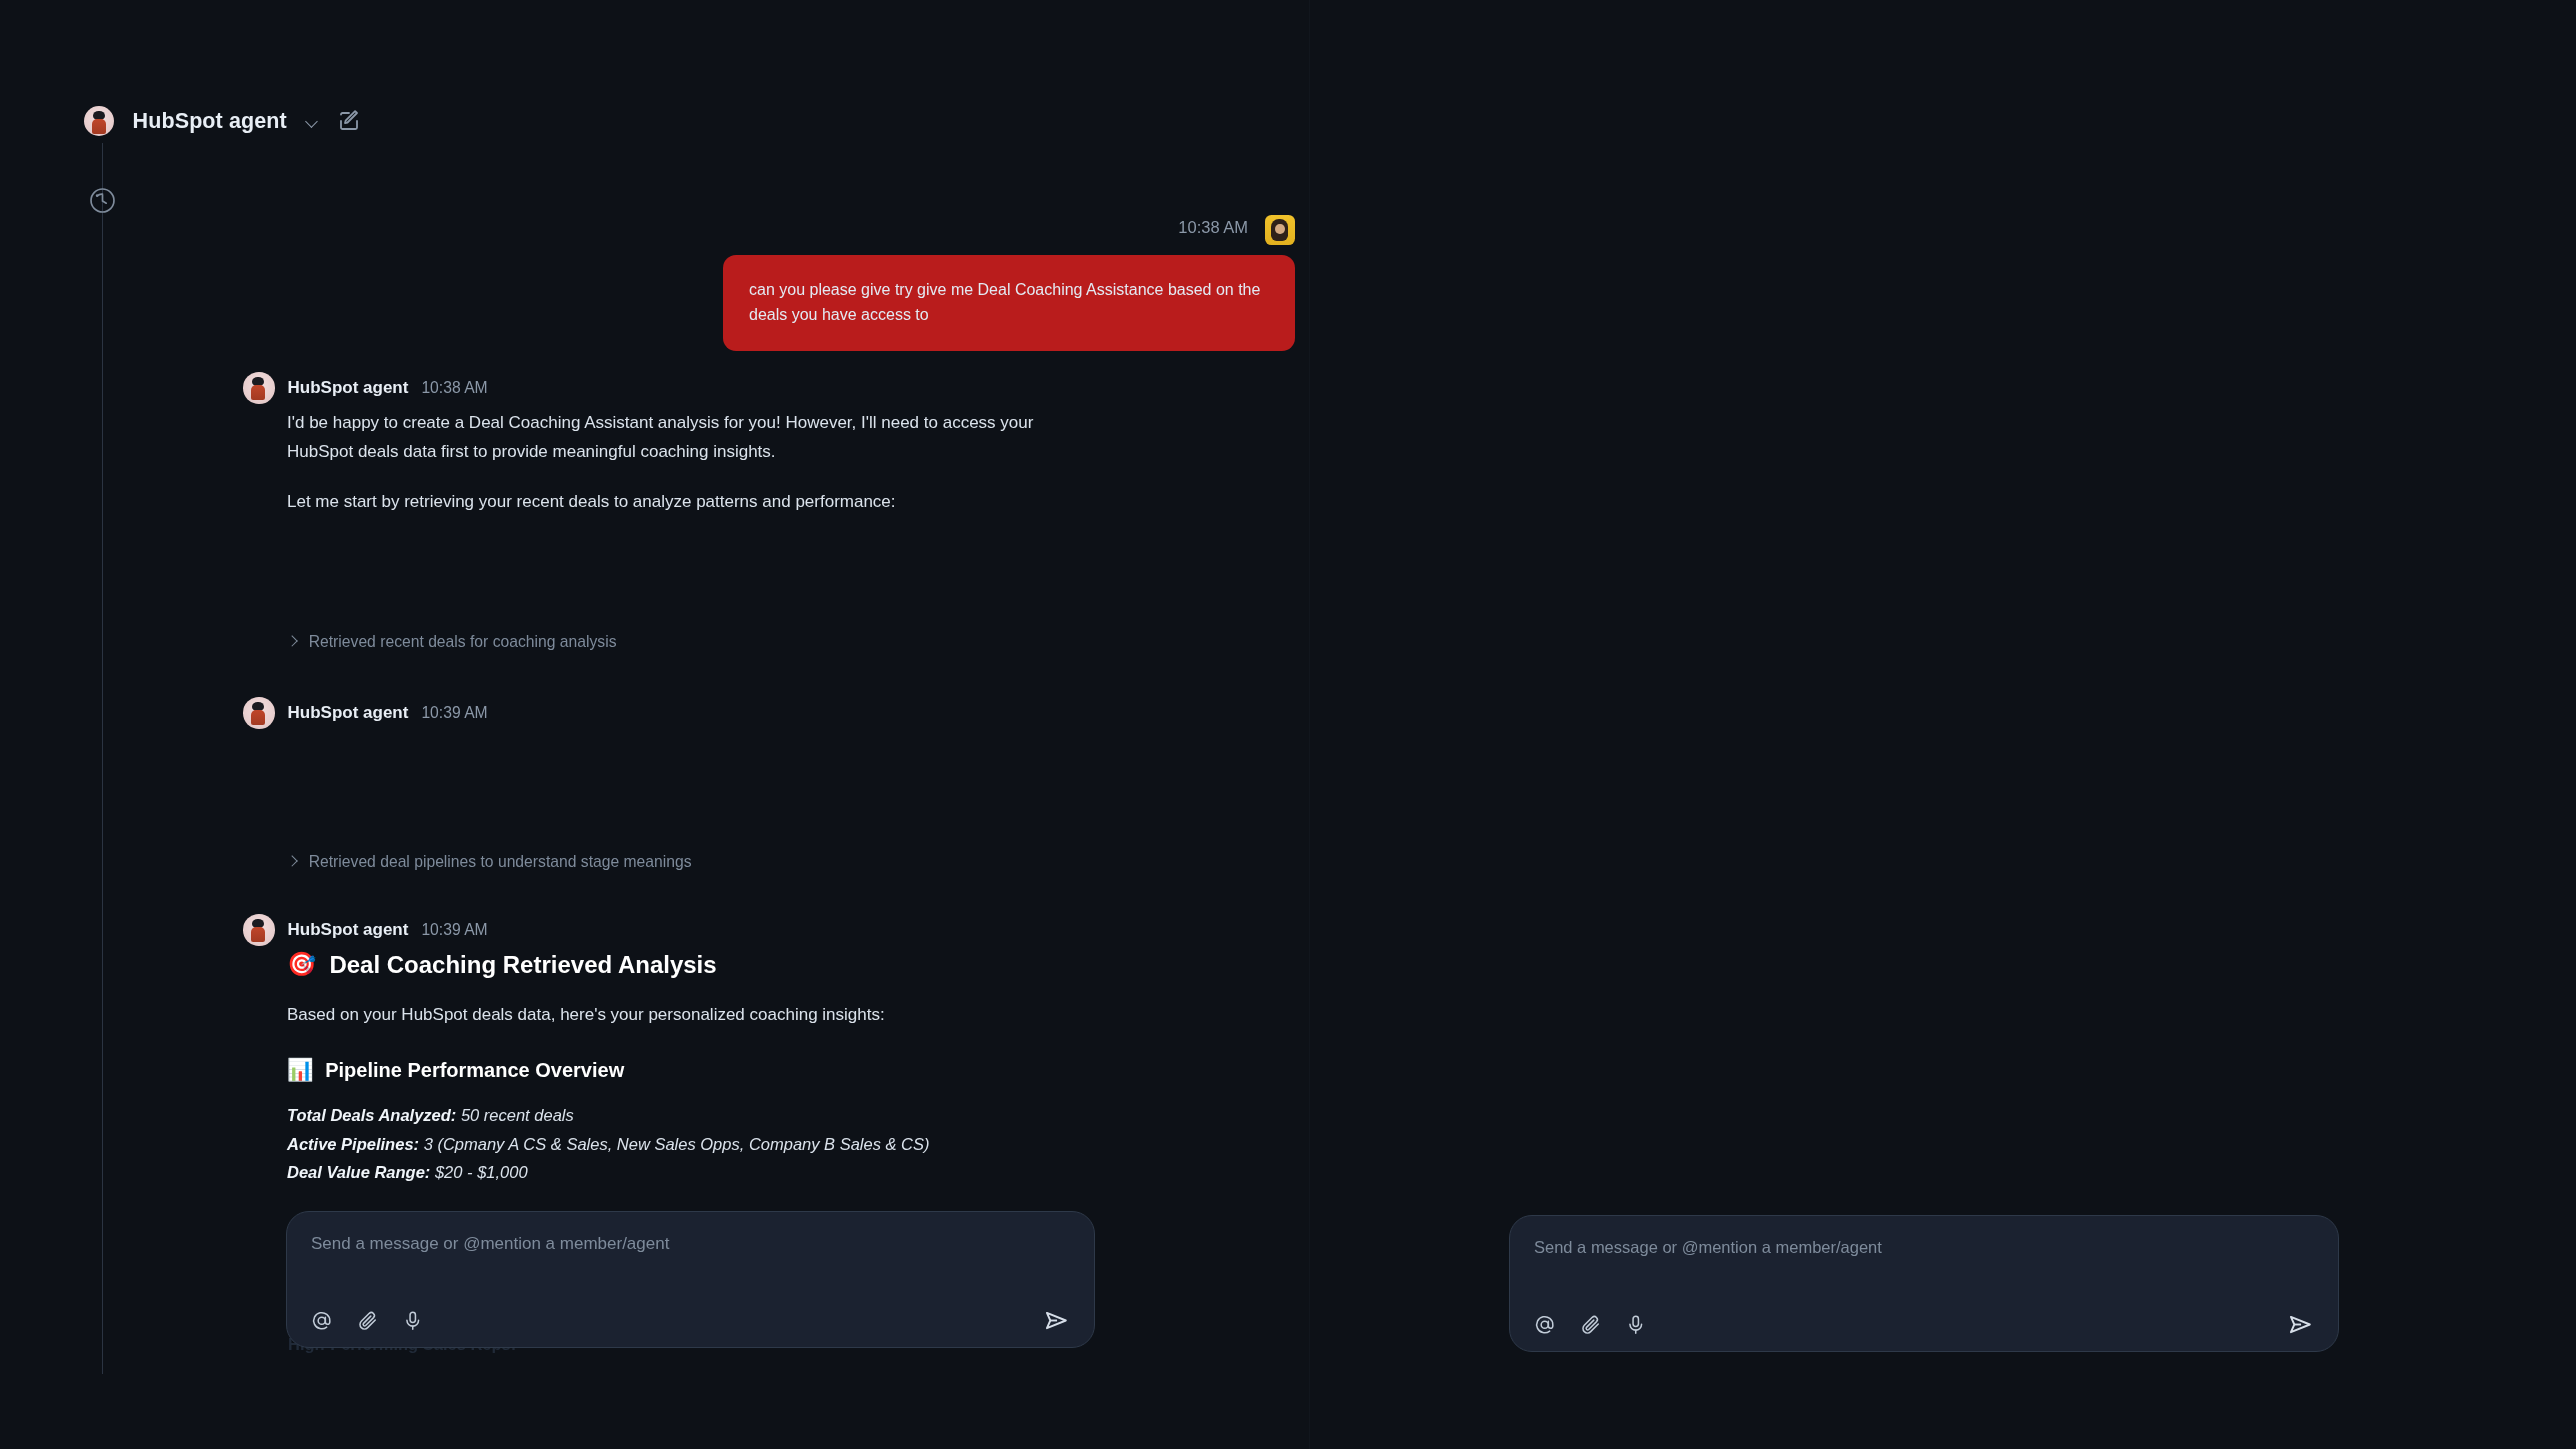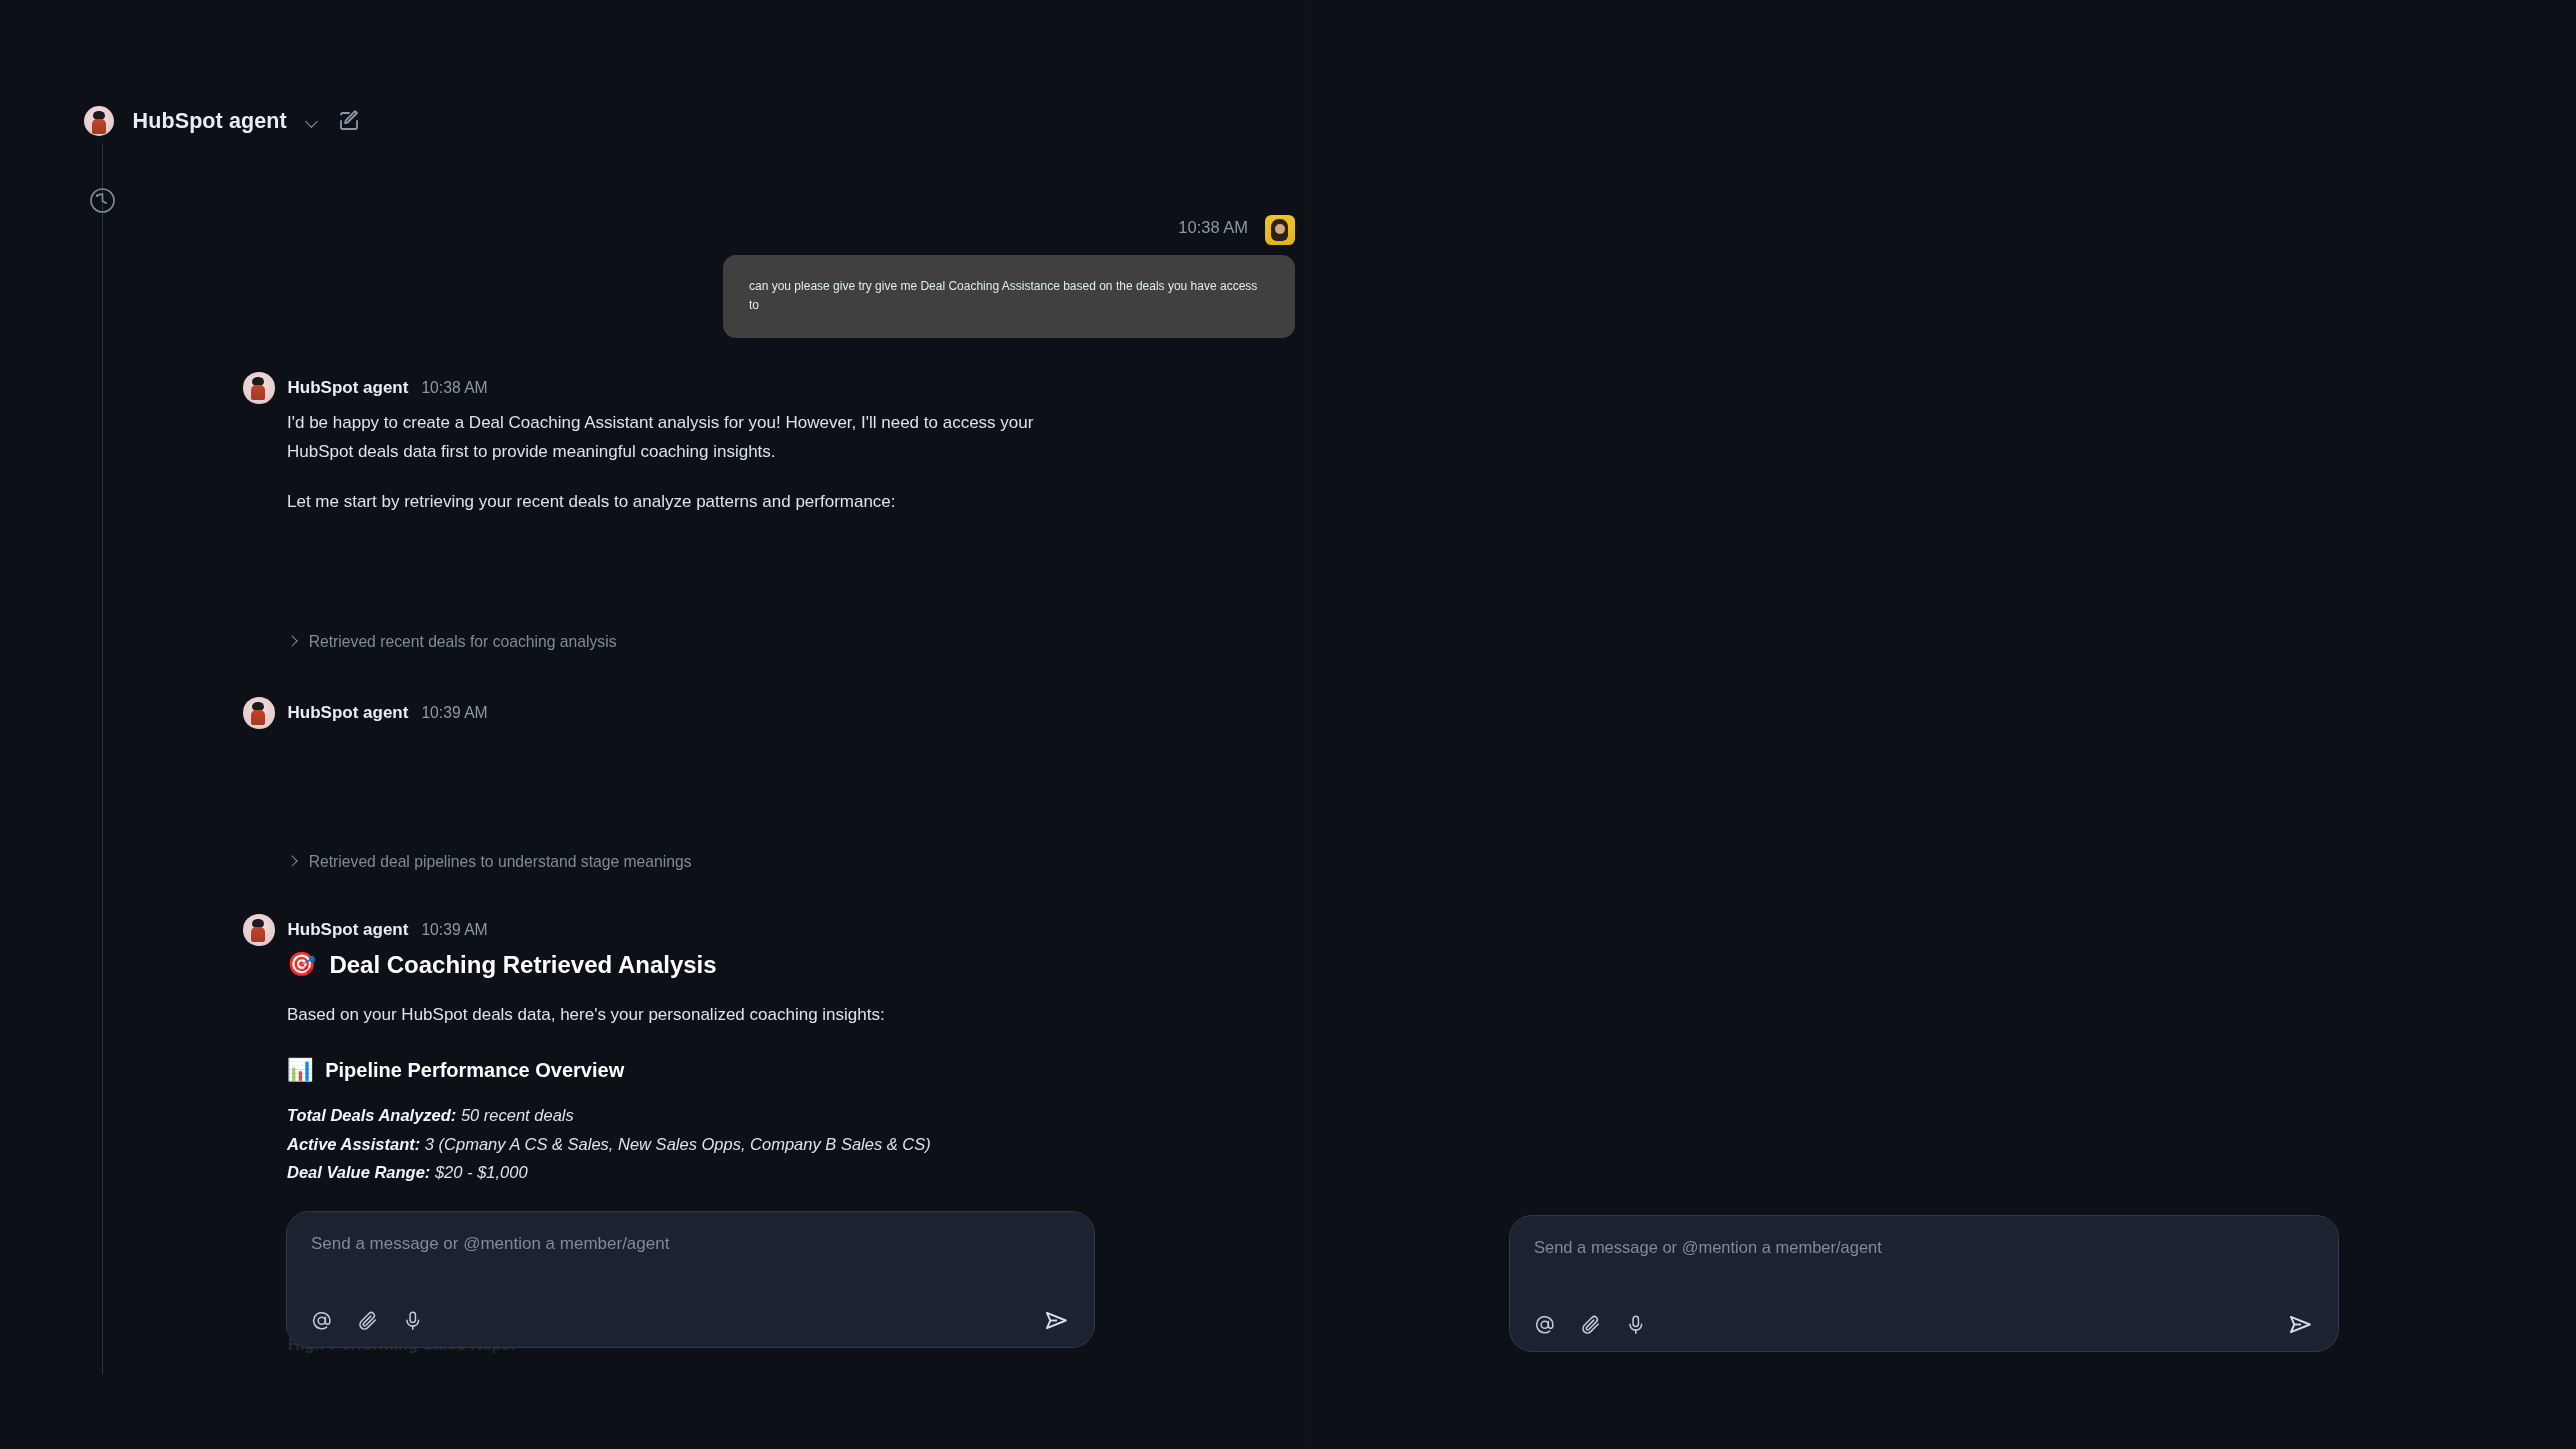--- a/index.html
+++ b/index.html
@@ -174,24 +174,24 @@
     content: "";
     position: absolute;
     left: 10px; top: 8.6px;
     width: 10px; height: 10.7px;
     border-radius: 50%;
     background: #d3a982;
   }
 
   .user-bubble {
     margin-top: 10px;
-    background: #404040;
+    background: #b91c1c;
     border-radius: 13px;
     padding: 21.5px 26px 23px 26px;
-    font-size: 12px;
+    font-size: 16px;
     line-height: 1.62;
     color: #e3eaf3;
     max-width: 572px;
     text-align: left;
   }
 
   
   .agent-row {
     position: absolute;
     left: 243px;
@@ -403,21 +403,21 @@
           <div class="para">Based on your HubSpot deals data, here's your personalized coaching insights:</div>
 
           <div class="h-mid">
             <span class="emoji">📊</span>
             <span>Pipeline Performance Overview</span>
           </div>
           <div class="kv">
             <b>Total Deals Analyzed:</b><span> 50 recent deals</span>
           </div>
           <div class="kv">
-            <b>Active Assistant:</b><span> 3 (Cpmany A CS &amp; Sales, New Sales Opps, Company B Sales &amp; CS)</span>
+            <b>Active Pipelines:</b><span> 3 (Cpmany A CS &amp; Sales, New Sales Opps, Company B Sales &amp; CS)</span>
           </div>
           <div class="kv">
             <b>Deal Value Range:</b><span> $20 - $1,000</span>
           </div>
         </div>
       </div>
 
       <div class="faint" style="position:absolute; left:288px; top:1335px;">High-Performing Sales Reps:</div>
     </div>
 

